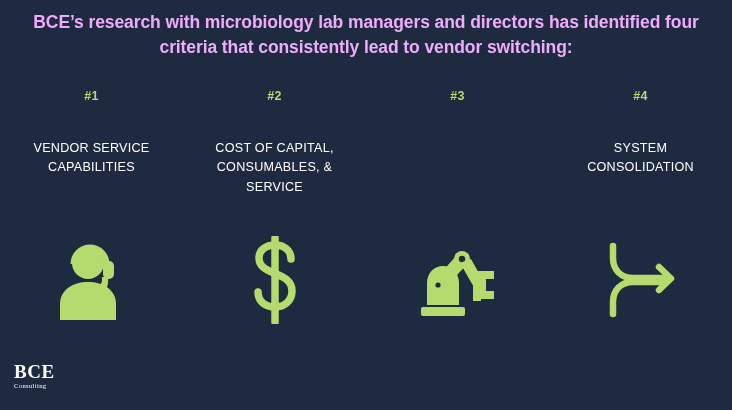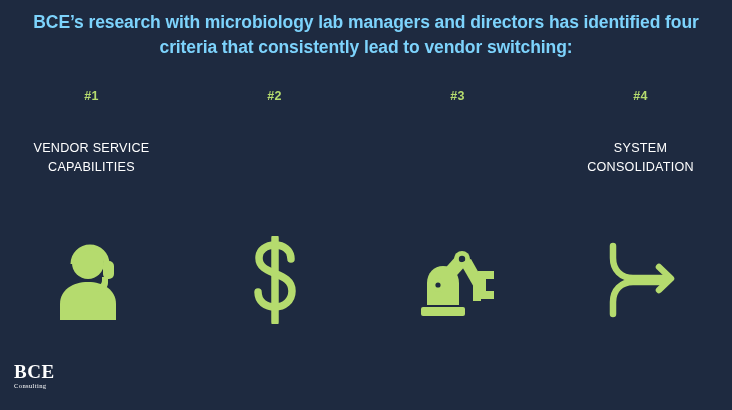--- a/index.html
+++ b/index.html
@@ -22,21 +22,21 @@
 
   
   .title-wrap {
     position: absolute;
     top: 10px;
     left: 28px;
     right: 28px;
     text-align: center;
   }
   .title {
-    color: #7dd3fc;
+    color: #f0abfc;
     font-size: 17.5px;
     font-weight: bold;
     line-height: 1.42;
     letter-spacing: -0.1px;
     margin: 0;
   }
 
   
   .columns {
     position: absolute;
@@ -127,20 +127,21 @@
 
   <div class="columns">
 
     <div class="col">
       <p class="rank">#1</p>
       <p class="criterion">VENDOR SERVICE CAPABILITIES</p>
     </div>
 
     <div class="col">
       <p class="rank">#2</p>
+      <p class="criterion">COST OF CAPITAL, CONSUMABLES, &amp; SERVICE</p>
     </div>
 
     <div class="col">
       <p class="rank">#3</p>
     </div>
 
     <div class="col">
       <p class="rank">#4</p>
       <p class="criterion">SYSTEM CONSOLIDATION</p>
     </div>

